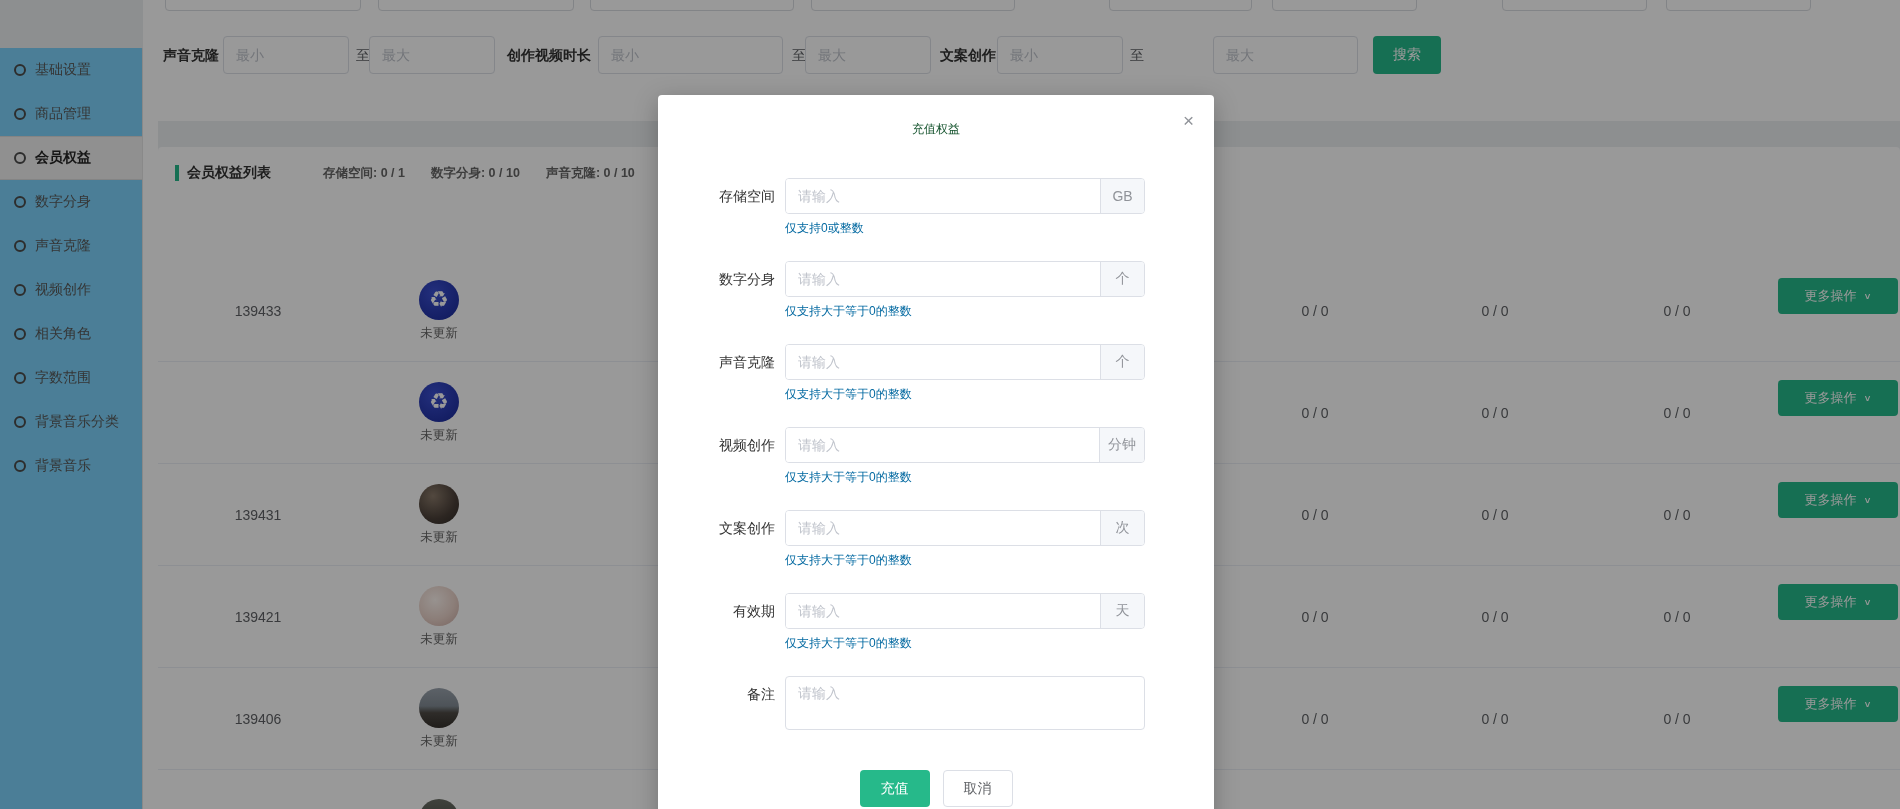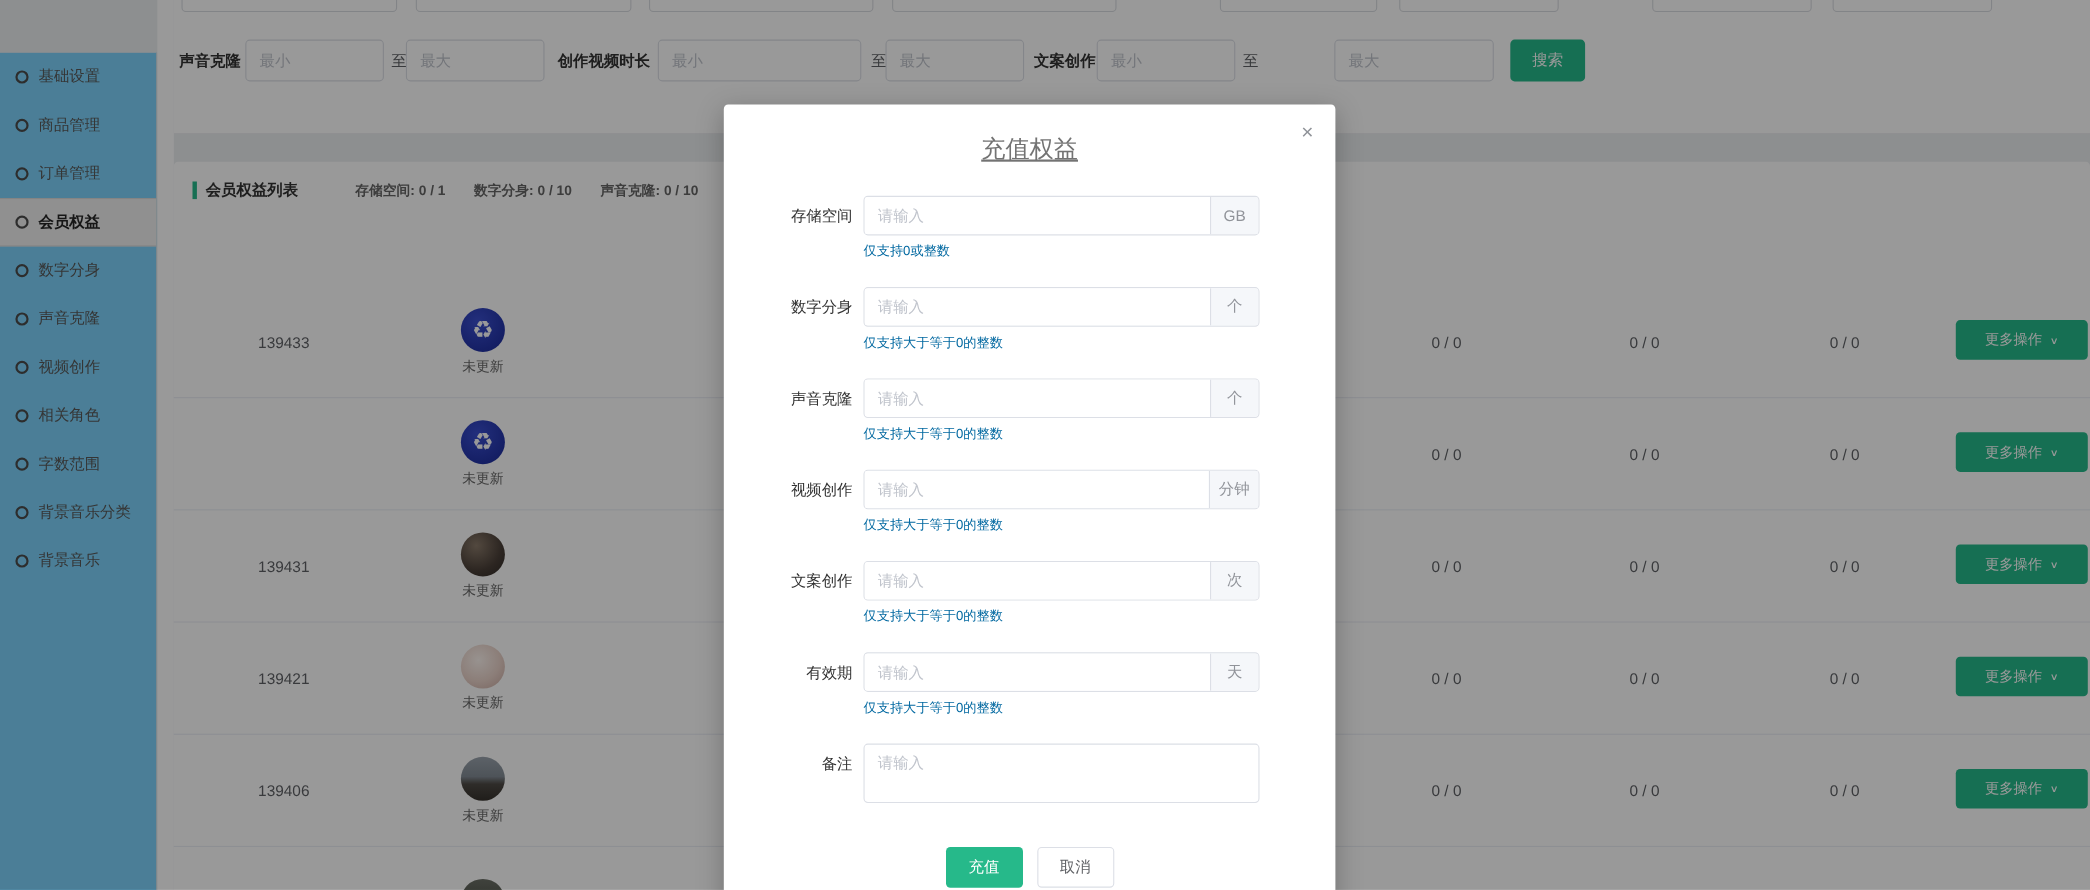--- a/index.html
+++ b/index.html
@@ -40,27 +40,27 @@
 
   .trow { position:absolute; left:0; width:100%; height:102px; border-bottom:1px solid #ebeef5; }
   .trow .cell { position:absolute; top:0; height:100%; display:flex; flex-direction:column; align-items:center; justify-content:center; font-size:14px; color:#606266; }
   .avatar { width:40px; height:40px; border-radius:50%; display:flex; align-items:center; justify-content:center; color:#fff; font-size:22px; overflow:hidden; }
   .av-logo  { background:radial-gradient(circle at 38% 32%, #3b4fd0, #2334a8 70%, #1b2a92); }
   .av-p1 { background:radial-gradient(circle at 35% 30%, #8a7a6a, #4a3f38 60%, #2e2824); }
   .av-p2 { background:radial-gradient(circle at 40% 35%, #fdf4ef, #e9d2c9 55%, #c9a8a0); }
   .av-p3 { background:linear-gradient(180deg, #9aa3ad 0%, #828b94 45%, #4e4a45 62%, #35312c); }
   .av-p4 { background:linear-gradient(180deg, #6b6f66 0%, #3a3d36 100%); }
   .av-caption { margin-top:5px; font-size:12.5px; color:#666; }
-  .more-btn { position:absolute; top:31px; right:2px; width:120px; height:36px; background:var(--green,#26b98a); border:none; border-radius:4px; color:#fff; font-size:13px; cursor:pointer; display:flex; align-items:center; justify-content:center; gap:7px; font-family:inherit; }
+  .more-btn { position:absolute; top:18px; right:2px; width:120px; height:36px; background:var(--green,#26b98a); border:none; border-radius:4px; color:#fff; font-size:13px; cursor:pointer; display:flex; align-items:center; justify-content:center; gap:7px; font-family:inherit; }
   .more-btn .caret { font-size:11px; transform:scaleY(.8); }
 
   
   .backdrop { position:absolute; inset:0; background:rgba(0,0,0,.40); z-index:5; }
   .modal { position:absolute; left:658px; top:95px; width:556px; height:760px; background:#fff; border-radius:4px; box-shadow:0 6px 24px rgba(0,0,0,.25); z-index:6; }
-  .modal-title { position:absolute; top:26px; left:0; width:100%; text-align:center; font-size:22px; color:#737373;text-decoration:underline; }
+  .modal-title { position:absolute; top:26px; left:0; width:100%; text-align:center; font-size:12px; color:#14532d; }
   .modal-close { position:absolute; top:16px; right:20px; font-size:19px; color:#909399; background:none; border:none; cursor:pointer; line-height:1; font-family:inherit; }
   .fgroup { position:absolute; left:0; width:100%; }
   .fgroup .flabel { position:absolute; left:0; top:0; width:117px; height:36px; line-height:36px; text-align:right; font-size:14px; font-weight:normal; color:#333; }
   .igroup { position:absolute; left:127px; top:0; width:360px; height:36px; display:flex; border:1px solid #dcdfe6; border-radius:4px; overflow:hidden; background:#fff; }
   .igroup input { flex:1 1 auto; min-width:0; border:none; outline:none; padding:0 12px; font-size:14px; color:#606266; font-family:inherit; }
   .igroup input::placeholder, .remark-area::placeholder { color:#c0c4cc; }
   .unit { flex:0 0 auto; min-width:44px; padding:0 8px; background:#f5f7fa; border-left:1px solid #dcdfe6; color:#909399; font-size:14px; display:flex; align-items:center; justify-content:center; white-space:nowrap; }
   .help { position:absolute; left:127px; top:42px; font-size:12px; color:#0369a1; white-space:nowrap; }
   .remark-area { position:absolute; left:127px; top:0; width:360px; height:54px; border:1px solid #dcdfe6; border-radius:4px; resize:none; outline:none; padding:8px 12px; font-size:14px; color:#606266; font-family:inherit; }
   .modal-btns { position:absolute; left:0; top:675px; width:100%; display:flex; justify-content:center; gap:13px; }
@@ -74,24 +74,20 @@
 
   <nav class="sidebar">
     <div class="side-item">
         <span class="ring"></span>
         <span class="lbl">基础设置</span>
       </div>
     <div class="side-item">
         <span class="ring"></span>
         <span class="lbl">商品管理</span>
       </div>
-    <div class="side-item">
-        <span class="ring"></span>
-        <span class="lbl">订单管理</span>
-      </div>
     <div class="side-item active">
         <span class="ring"></span>
         <span class="lbl">会员权益</span>
       </div>
     <div class="side-item">
         <span class="ring"></span>
         <span class="lbl">数字分身</span>
       </div>
     <div class="side-item">
         <span class="ring"></span>

